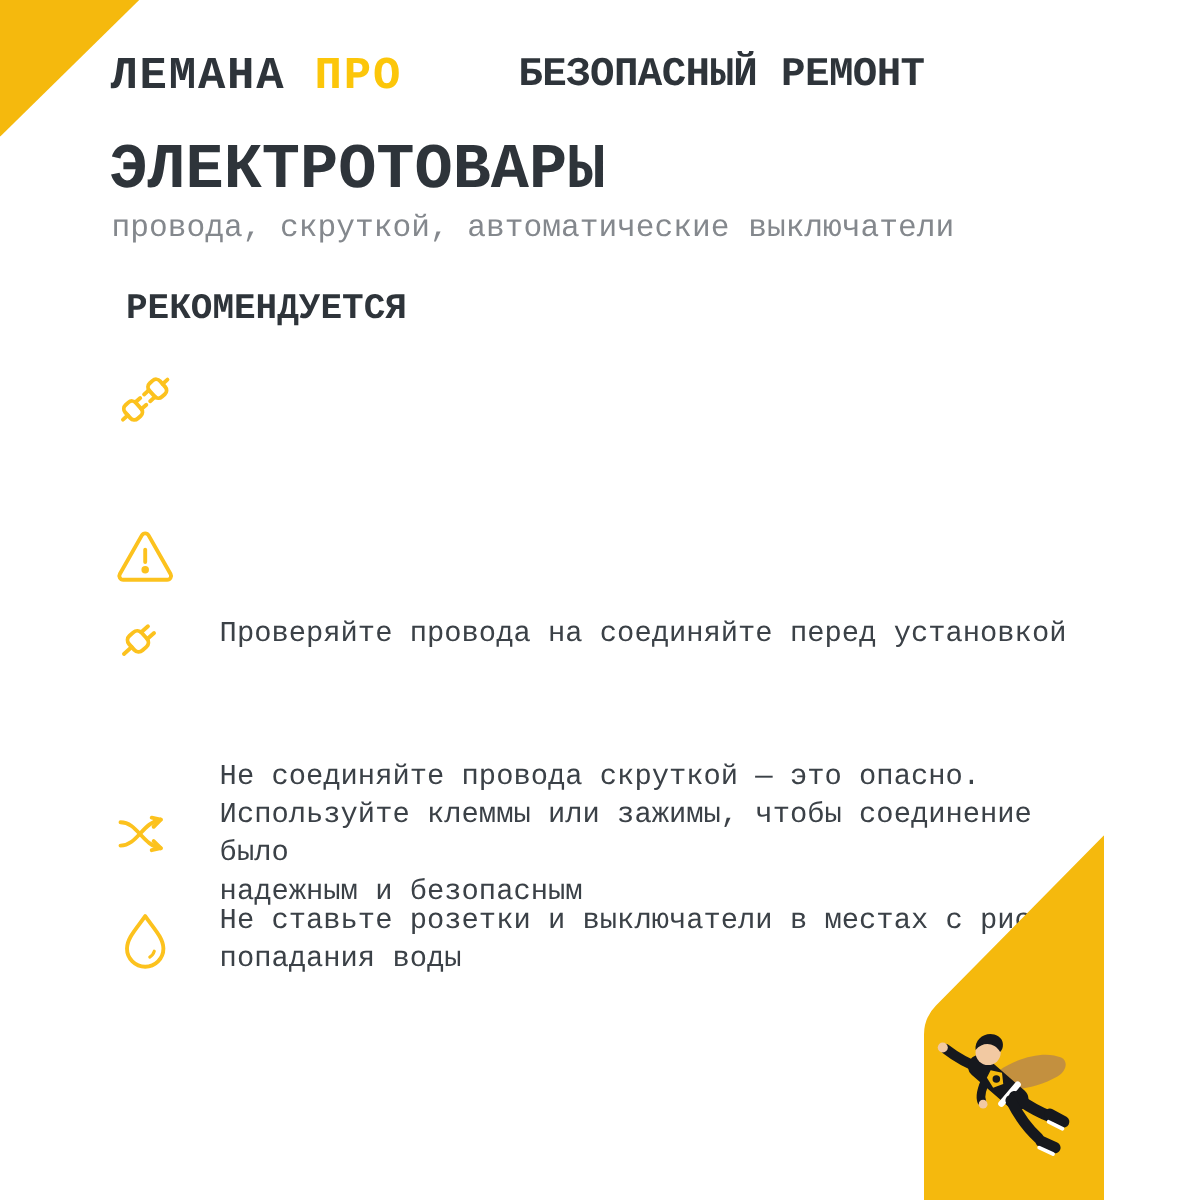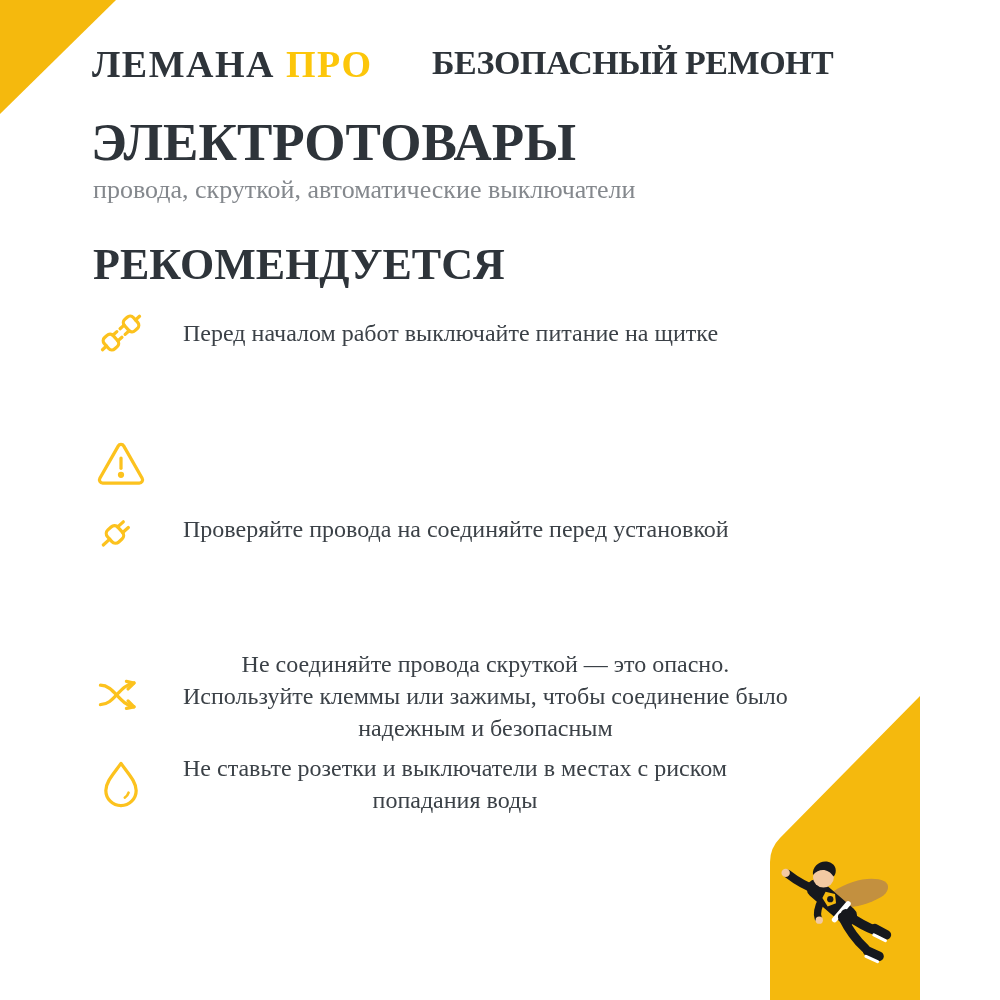--- a/index.html
+++ b/index.html
@@ -1,37 +1,36 @@
 <!DOCTYPE html>
 <html style="--brand-yellow: #F5B90D; --logo-yellow: #FCC60A; --icon-yellow: #FCC21E; --dark: #2E343A; --text: #3B4147; --muted: #84888D; --cape-tan: #C3903F; --skin: #F2C9A2; --suit: #16181D;"><head>
 <meta charset="utf-8">
 <style>
   html,body{margin:0;padding:0;}
   .page{
     position:relative;width:920px;height:1000px;background:#ffffff;overflow:hidden;
-    font-family:Liberation Serif, serif;
-    text-align:center;
+    font-family:Liberation Mono, monospace;
   }
   
   .corner-tl{position:absolute;left:0;top:0;width:116px;height:114px;
     background:var(--brand-yellow);clip-path:polygon(0 0,100% 0,0 100%);}
   .corner-br{position:absolute;right:0;bottom:0;width:150px;height:304px;display:block;}
   
   .logo{position:absolute;left:92px;top:45px;font-size:38px;line-height:1;
     font-weight:700;letter-spacing:1.5px;color:var(--dark);white-space:nowrap;}
   .logo .accent{color:var(--logo-yellow);}
   .campaign{position:absolute;left:432px;top:46px;font-size:34px;line-height:1;
     font-weight:700;letter-spacing:-0.5px;color:var(--dark);white-space:nowrap;}
   
   .title{position:absolute;left:91px;top:116px;font-size:53px;line-height:1;
     font-weight:700;letter-spacing:0;color:var(--dark);white-space:nowrap;}
   .subtitle{position:absolute;left:93px;top:176px;font-size:26px;line-height:1.1;
     font-weight:400;color:var(--muted);white-space:nowrap;}
   
-  .section-heading{position:absolute;left:93px;font-size:44px;line-height:1;
+  .section-heading{position:absolute;left:105px;font-size:30px;line-height:1;
     font-weight:700;color:var(--dark);white-space:nowrap;}
   .heading-rec{top:243px;}
   .heading-notrec{top:588px;}
   .item{position:absolute;left:95px;width:830px;display:flex;align-items:center;gap:36px;}
   .item-icon{width:52px;height:52px;flex:0 0 52px;color:var(--icon-yellow);}
   .item-icon svg{width:52px;height:52px;display:block;}
   .item-text{font-size:24px;line-height:32px;color:var(--text);white-space:pre-line;}
   .row-1{top:306px;height:54px;}
   .row-2{top:367px;height:64px;}
   .row-3{top:437px;height:54px;}
@@ -68,21 +67,20 @@
           <g class="ico" transform="rotate(-42 24 24)">
         <path d="M1,24 h5"></path>
         <rect x="6" y="17" width="11" height="14" rx="4"></rect>
         <path d="M17,20.5 h5 M17,27.5 h5"></path>
         <path d="M26,20.5 h5 M26,27.5 h5"></path>
         <rect x="31" y="17" width="11" height="14" rx="4"></rect>
         <path d="M42,24 h5"></path>
       </g>
         </svg>
     </span>
-    <span class="item-text">Перед началом работ выключайте питание на щитке</span>
   </div>
 
 
   <div class="item row-3">
     <span class="item-icon">
       <svg viewBox="0 0 48 48">
           <g class="ico">
         <path d="M21.4,7.5 a3,3 0 0 1 5.2,0 L43.5,37.2 a3,3 0 0 1 -2.6,4.5 H7.1 a3,3 0 0 1 -2.6,-4.5 Z"></path>
         <path d="M24,18.5 V28"></path>
         <circle cx="24" cy="34" r="1.4" fill="currentColor"></circle>

